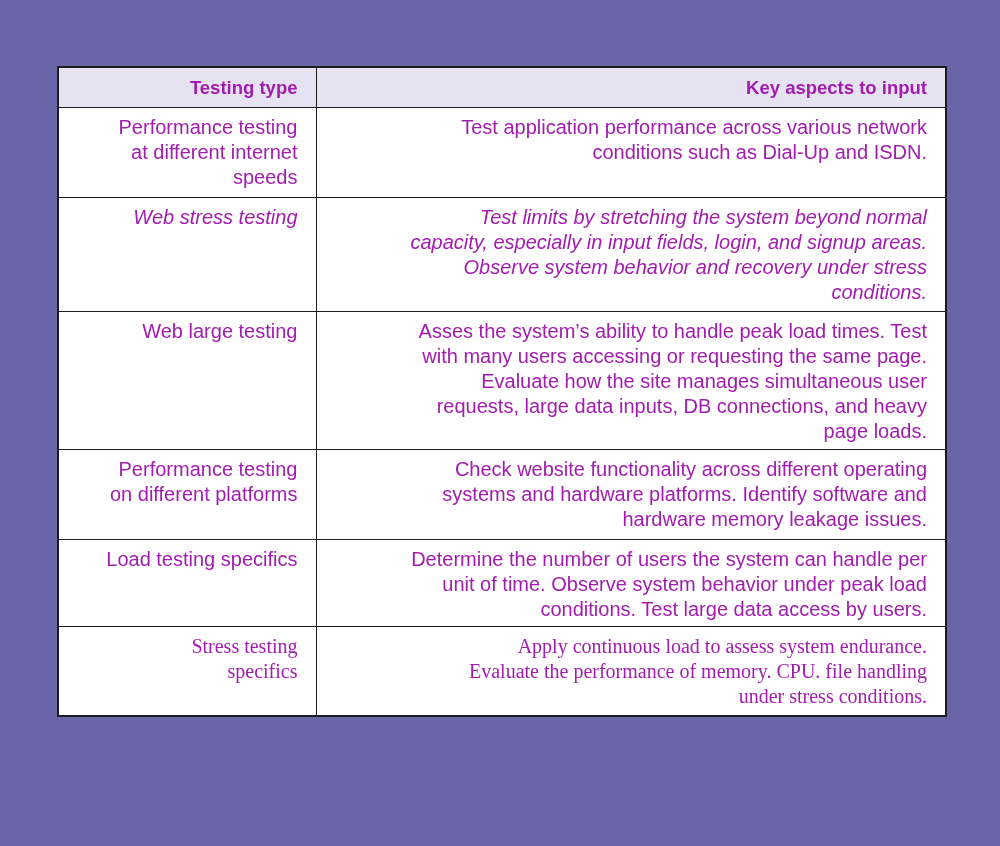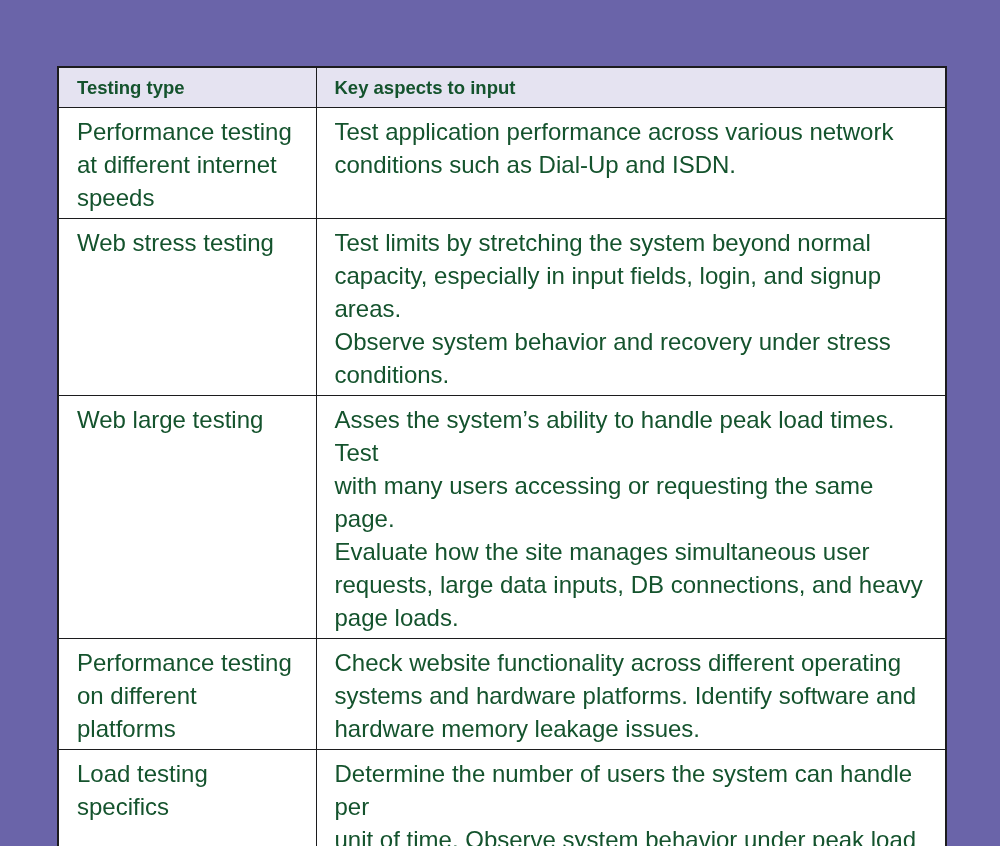--- a/index.html
+++ b/index.html
@@ -24,41 +24,41 @@
     table-layout: fixed;
     width: 888px;
     background: #ffffff;
     border: 2px solid #1c1c1e;
   }
   col.col-type    { width: 258px; }
   col.col-aspects { width: 630px; }
   th, td {
     border: 1.5px solid #1c1c1e;
     vertical-align: top;
-    text-align: left;
-    color: #14532d;
+    text-align: right;
+    color: #a21caf;
     box-sizing: border-box;
   }
   th {
     background: #e5e3f1;
     font-size: 18.5px;
     font-weight: 700;
     line-height: 22px;
     padding: 9px 18px 8px 18px;
     height: 39px;
   }
   td {
-    font-size: 24px;
+    font-size: 20px;
     font-weight: 400;
-    line-height: 33px;
+    line-height: 25px;
     padding: 7px 18px 4px 18px;
     white-space: pre-line;
   }
   tbody tr:nth-child(1) { height: 90px; }
-  tbody tr:nth-child(2) { height: 114px; }
+  tbody tr:nth-child(2) { height: 114px; font-style: italic; }
   tbody tr:nth-child(3) { height: 138px; }
   tbody tr:nth-child(4) { height: 90px; }
   tbody tr:nth-child(5) { height: 64px; }
   tbody tr:nth-child(6) { height: 89px; font-family: Liberation Serif, serif; }
   tbody tr:nth-child(7) { height: 84px; }
 </style>
 </head>
 <body style="background: rgb(106, 100, 169);">
 
 <div class="table-wrap">
@@ -102,15 +102,22 @@
         <td>Check website functionality across different operating
 systems and hardware platforms. Identify software and
 hardware memory leakage issues.</td>
       </tr>
       <tr>
         <td>Load testing specifics</td>
         <td>Determine the number of users the system can handle per
 unit of time. Observe system behavior under peak load
 conditions. Test large data access by users.</td>
       </tr>
+      <tr>
+        <td>Stress testing
+specifics</td>
+        <td>Apply continuous load to assess system endurance.
+Evaluate the performance of memory. CPU. file handling
+under stress conditions.</td>
+      </tr>
     </tbody>
   </table>
 </div>
 
 </body></html>

